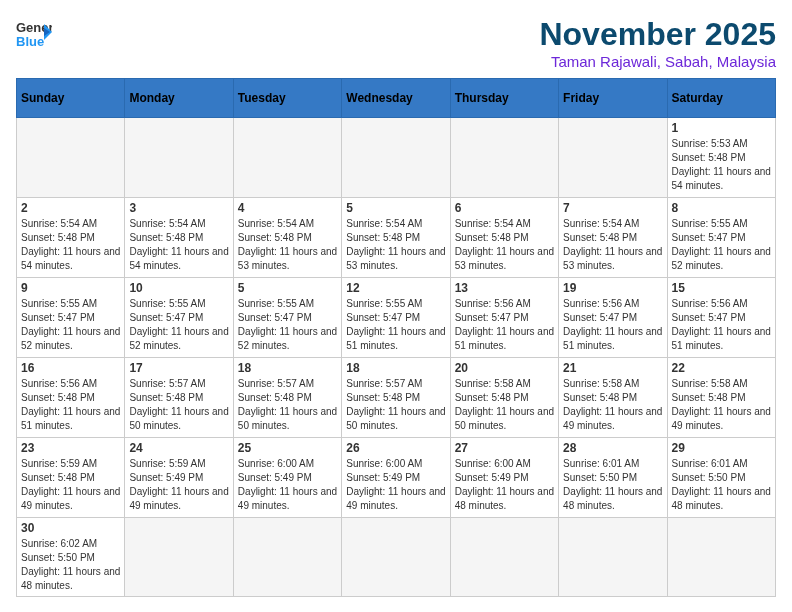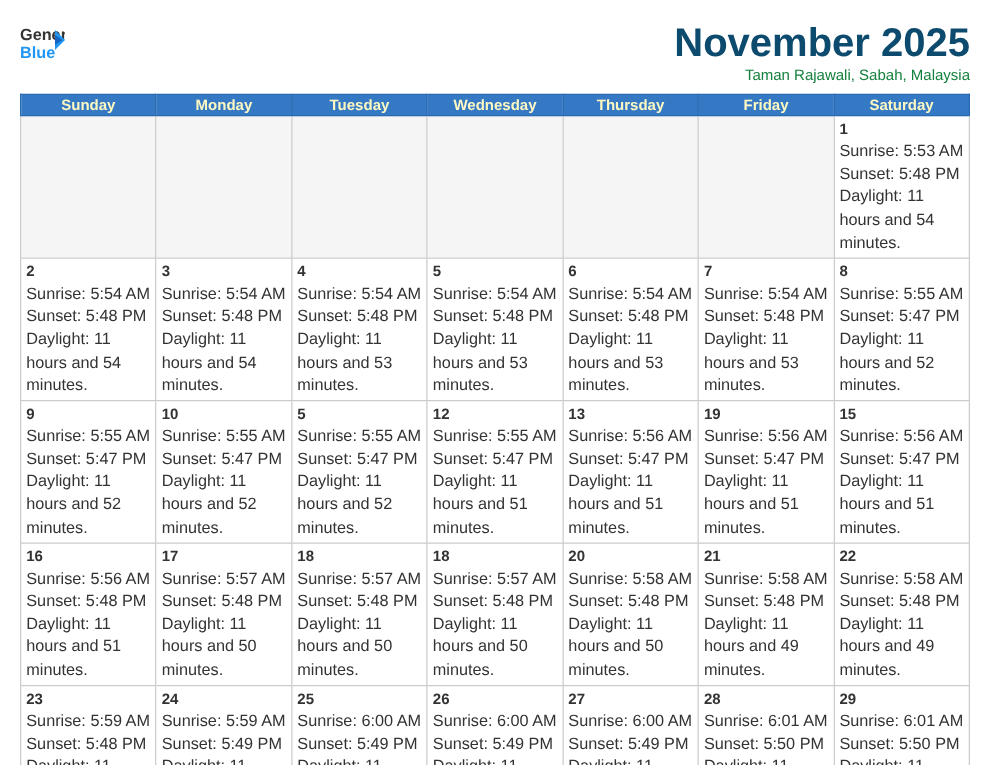--- a/index.html
+++ b/index.html
@@ -27,35 +27,35 @@
     }
     .title-section {
       text-align: right;
     }
     .month-title {
       font-size: 32px;
       font-weight: bold;
       color: #0c4a6e;
     }
     .location {
-      font-size: 12px;
-      color: #15803d;
+      font-size: 15px;
+      color: #6d28d9;
     }
     .calendar {
       width: 100%;
       border-collapse: collapse;
       border: 1px solid #ccc;
     }
     .calendar th {
       background: #3579C5;
-      color: #fef9c3;
+      color: #000000;
       font-size: 12px;
       font-weight: bold;
-      padding: 1px 4px;
-      text-align: center;
+      padding: 12px 4px;
+      text-align: left;
       border: 1px solid #2a6ab0;
     }
     .calendar td {
       width: 108px;
       vertical-align: top;
       border: 1px solid #ccc;
       padding: 3px 4px;
       font-size: 9.5px;
       color: #333;
       height: 80px;
@@ -64,21 +64,21 @@
     .calendar td.empty {
       background: #f5f5f5;
     }
     .day-number {
       font-size: 12px;
       font-weight: bold;
       display: block;
       margin-bottom: 2px;
     }
     .day-info {
-      font-size: 13px;
+      font-size: 10px;
       line-height: 1.4;
       color: #333;
     }
     .last-row td {
       height: 60px;
     }
   </style>
 </head>
 <body>
 
@@ -293,14 +293,28 @@
 Sunset: 5:50 PM
 Daylight: 11 hours and 48 minutes.</div>
         </td>
         <td>
           <span class="day-number">29</span>
           <div class="day-info" style="white-space: pre-line;">Sunrise: 6:01 AM
 Sunset: 5:50 PM
 Daylight: 11 hours and 48 minutes.</div>
         </td>
       </tr>
+      <tr class="last-row">
+        <td>
+          <span class="day-number">30</span>
+          <div class="day-info" style="white-space: pre-line;">Sunrise: 6:02 AM
+Sunset: 5:50 PM
+Daylight: 11 hours and 48 minutes.</div>
+        </td>
+        <td class="empty"></td>
+        <td class="empty"></td>
+        <td class="empty"></td>
+        <td class="empty"></td>
+        <td class="empty"></td>
+        <td class="empty"></td>
+      </tr>
     </tbody>
 </table>
 
 </body></html>

